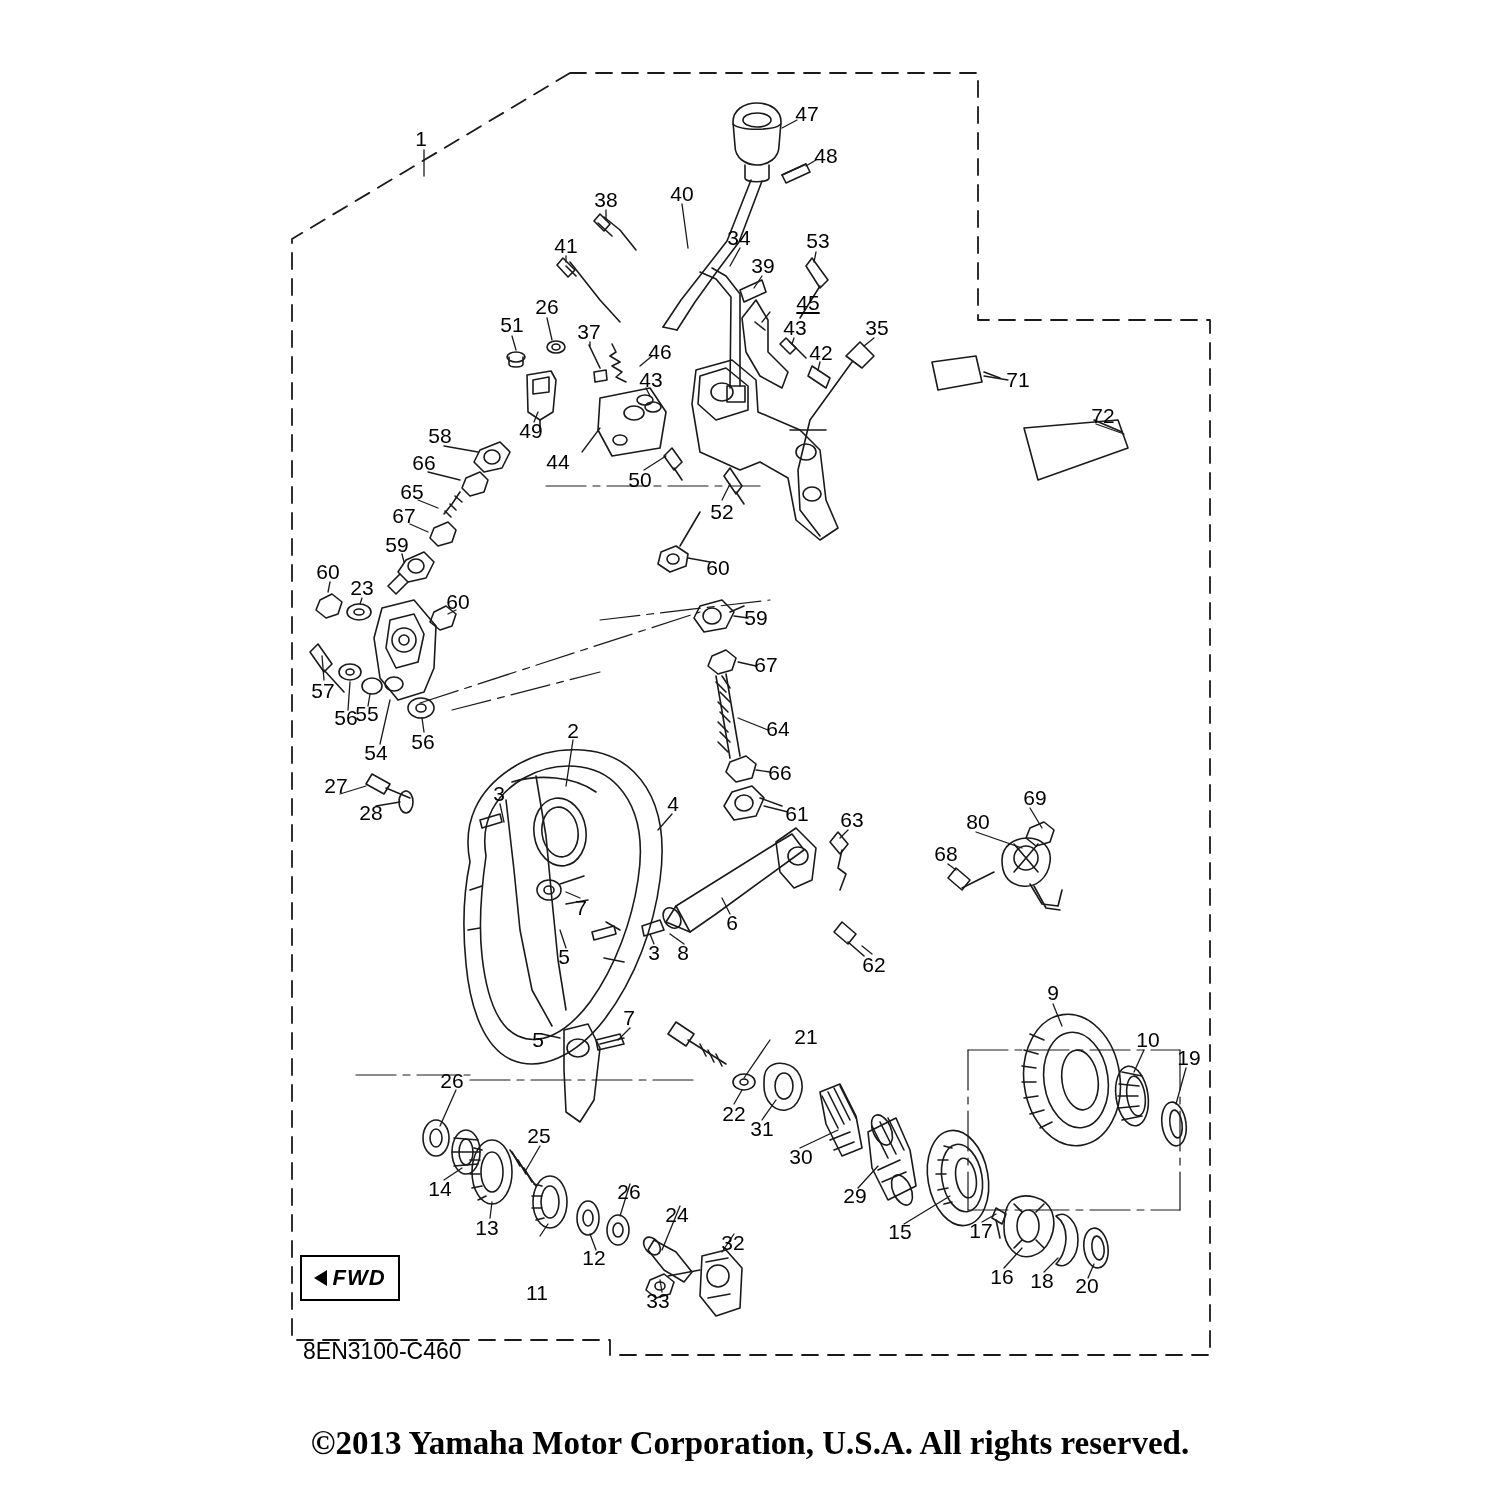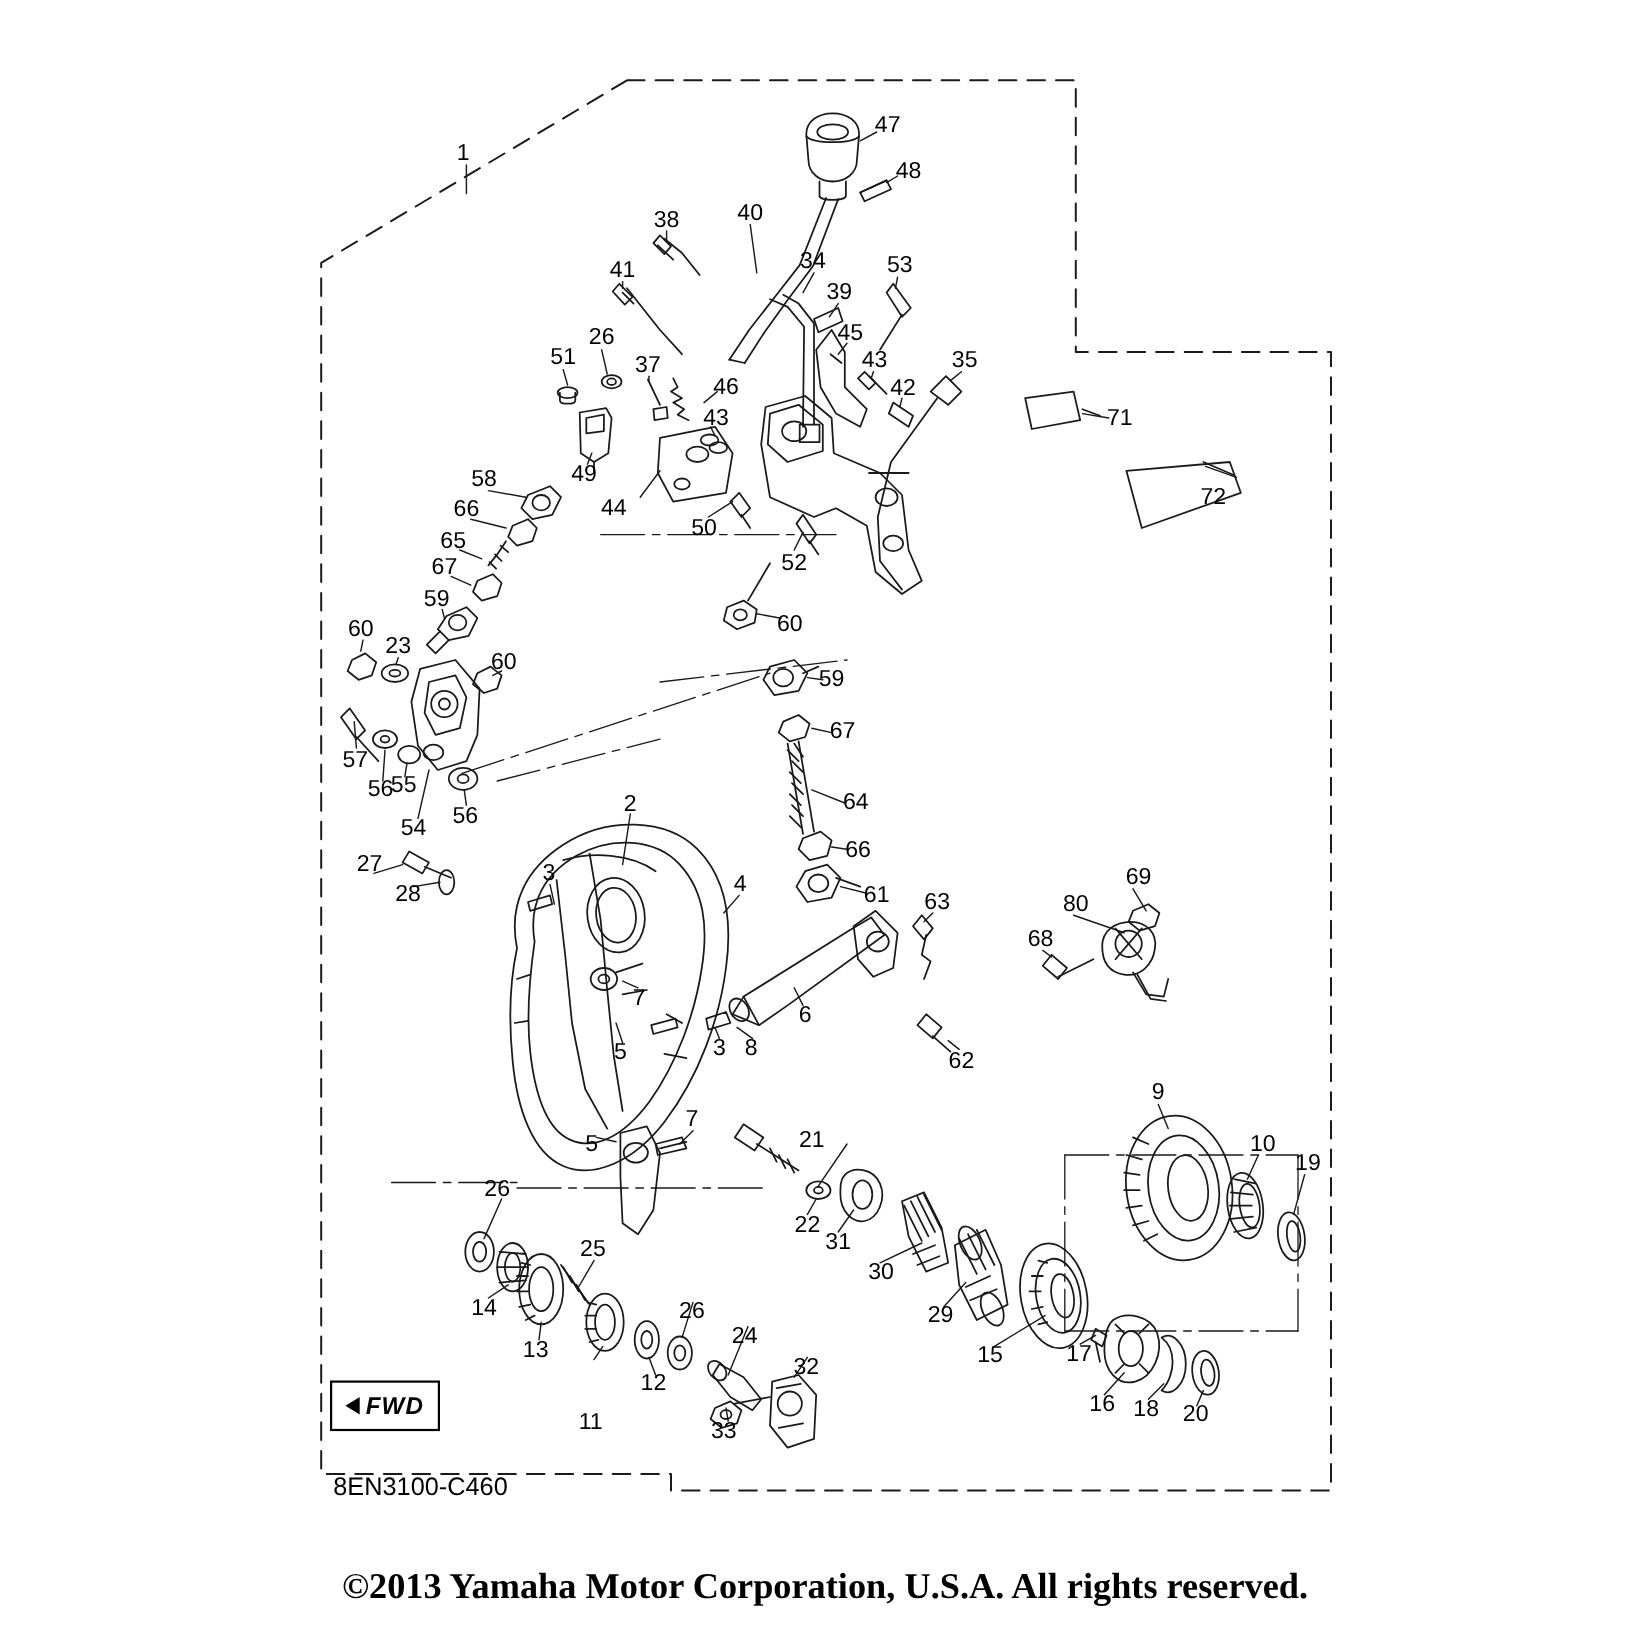--- a/index.html
+++ b/index.html
@@ -521,31 +521,31 @@
     <span class="callout" style="left:421px; top:139px;">1</span>
     <span class="callout" style="left:807px; top:114px;">47</span>
     <span class="callout" style="left:826px; top:156px;">48</span>
     <span class="callout" style="left:606px; top:200px;">38</span>
     <span class="callout" style="left:682px; top:194px;">40</span>
     <span class="callout" style="left:566px; top:246px;">41</span>
     <span class="callout" style="left:739px; top:238px;">34</span>
     <span class="callout" style="left:818px; top:241px;">53</span>
     <span class="callout" style="left:763px; top:266px;">39</span>
     <span class="callout" style="left:547px; top:307px;">26</span>
-    <span class="callout" style="left:773px; top:303px;">45</span>
+    <span class="callout" style="left:808px; top:303px;text-decoration:underline;">45</span>
     <span class="callout" style="left:512px; top:325px;">51</span>
     <span class="callout" style="left:589px; top:332px;">37</span>
     <span class="callout" style="left:795px; top:328px;">43</span>
     <span class="callout" style="left:877px; top:328px;">35</span>
     <span class="callout" style="left:660px; top:352px;">46</span>
     <span class="callout" style="left:821px; top:353px;">42</span>
     <span class="callout" style="left:651px; top:380px;">43</span>
     <span class="callout" style="left:1018px; top:380px;">71</span>
     <span class="callout" style="left:531px; top:431px;">49</span>
-    <span class="callout" style="left:1103px; top:416px;margin-top:36px;">72</span>
+    <span class="callout" style="left:1103px; top:416px;">72</span>
     <span class="callout" style="left:558px; top:462px;">44</span>
     <span class="callout" style="left:440px; top:436px;">58</span>
     <span class="callout" style="left:424px; top:463px;">66</span>
     <span class="callout" style="left:640px; top:480px;">50</span>
     <span class="callout" style="left:412px; top:492px;">65</span>
     <span class="callout" style="left:722px; top:512px;">52</span>
     <span class="callout" style="left:404px; top:516px;">67</span>
     <span class="callout" style="left:397px; top:545px;">59</span>
     <span class="callout" style="left:718px; top:568px;">60</span>
     <span class="callout" style="left:328px; top:572px;">60</span>
@@ -572,21 +572,21 @@
     <span class="callout" style="left:946px; top:854px;">68</span>
     <span class="callout" style="left:581px; top:908px;">7</span>
     <span class="callout" style="left:732px; top:923px;">6</span>
     <span class="callout" style="left:564px; top:957px;">5</span>
     <span class="callout" style="left:654px; top:953px;">3</span>
     <span class="callout" style="left:683px; top:953px;">8</span>
     <span class="callout" style="left:874px; top:965px;">62</span>
     <span class="callout" style="left:1053px; top:993px;">9</span>
     <span class="callout" style="left:629px; top:1018px;">7</span>
     <span class="callout" style="left:538px; top:1040px;">5</span>
-    <span class="callout" style="left:738px; top:1037px;">21</span>
+    <span class="callout" style="left:806px; top:1037px;">21</span>
     <span class="callout" style="left:1148px; top:1040px;">10</span>
     <span class="callout" style="left:1189px; top:1058px;">19</span>
     <span class="callout" style="left:452px; top:1081px;">26</span>
     <span class="callout" style="left:734px; top:1114px;">22</span>
     <span class="callout" style="left:762px; top:1129px;">31</span>
     <span class="callout" style="left:539px; top:1136px;">25</span>
     <span class="callout" style="left:801px; top:1157px;">30</span>
     <span class="callout" style="left:440px; top:1189px;">14</span>
     <span class="callout" style="left:629px; top:1192px;">26</span>
     <span class="callout" style="left:677px; top:1215px;">24</span>

